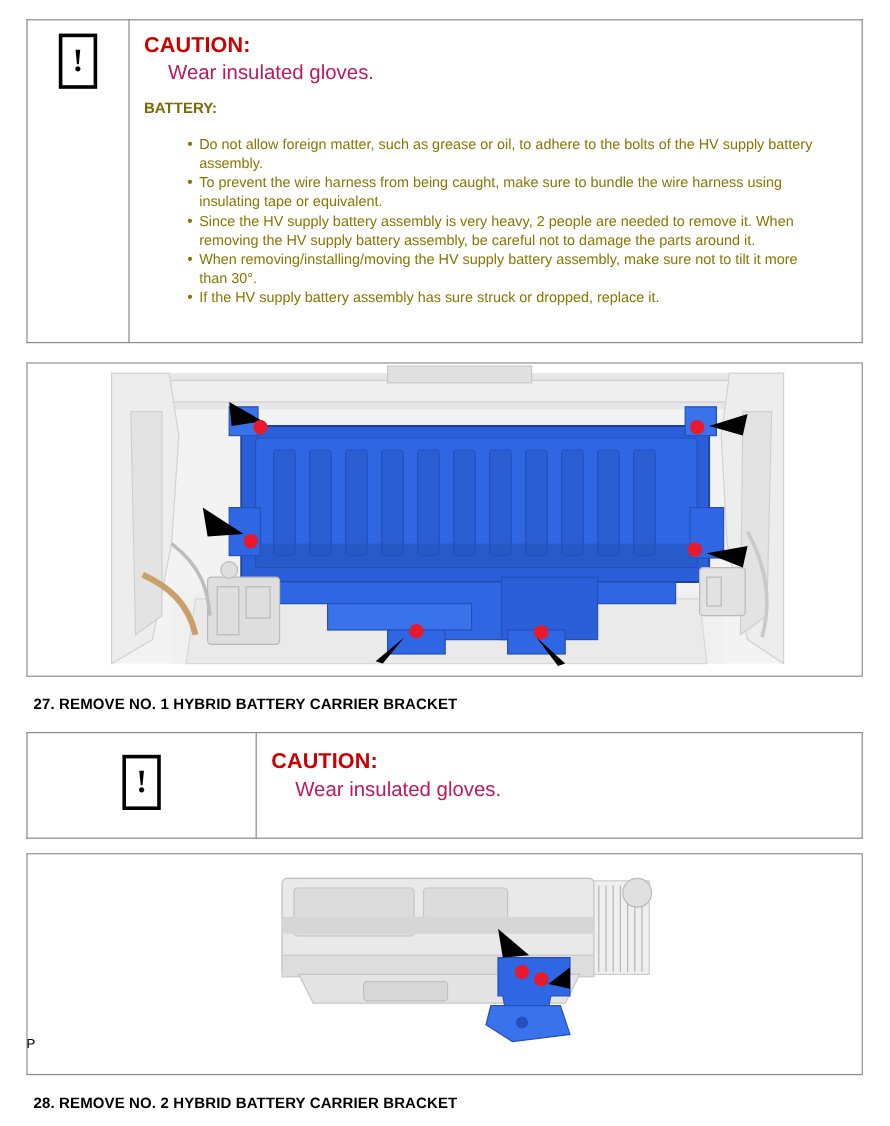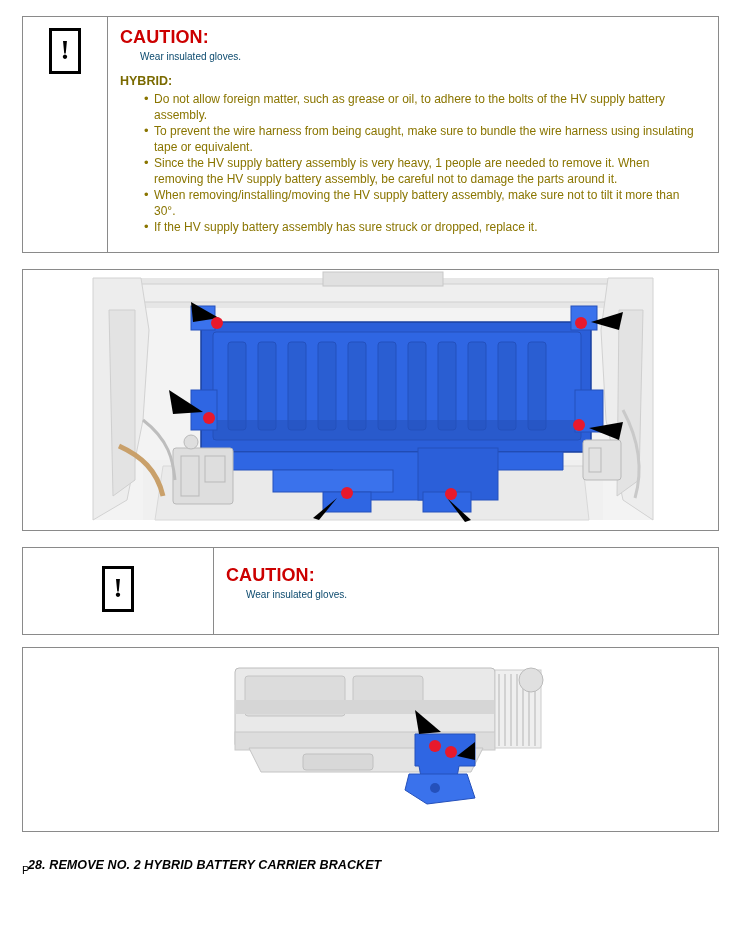--- a/index.html
+++ b/index.html
@@ -64,32 +64,32 @@
     text-align: center;
   }
   .caution-title {
     color: #cc0000;
     font-weight: bold;
     font-size: 18px;
     margin: 0 0 3px 0;
     letter-spacing: .1px;
   }
   .caution-text {
-    color: #0c4a6e;
-    font-size: 10px;
+    color: #be185d;
+    font-size: 17px;
     margin: 0 0 12px 20px;
   }
   .notice-title {
     color: #7a6a00;
     font-weight: bold;
     font-size: 12.5px;
     margin: 0 0 3px 0;
   }
   ul.notice-list {
-    margin: 4px;
+    margin: 16px;
     padding: 0 0 0 20px;
     list-style: none;
     color: #8a7500;
   }
   ul.notice-list li {
     font-size: 12px;
     line-height: 15.5px;
     position: relative;
     padding-left: 10px;
     margin-bottom: 1px;
@@ -158,25 +158,25 @@
 
   <table class="warn-table">
     <tbody>
         <tr>
       <td class="warn-icon-cell">
         <span class="excl-box"></span>
       </td>
       <td class="warn-body-cell">
         <p class="caution-title">CAUTION:</p>
         <p class="caution-text">Wear insulated gloves.</p>
-        <p class="notice-title">HYBRID:</p>
+        <p class="notice-title">BATTERY:</p>
         <ul class="notice-list">
           <li>Do not allow foreign matter, such as grease or oil, to adhere to the bolts of the HV supply battery assembly.</li>
           <li>To prevent the wire harness from being caught, make sure to bundle the wire harness using insulating tape or equivalent.</li>
-          <li>Since the HV supply battery assembly is very heavy, 1 people are needed to remove it. When removing the HV supply battery assembly, be careful not to damage the parts around it.</li>
+          <li>Since the HV supply battery assembly is very heavy, 2 people are needed to remove it. When removing the HV supply battery assembly, be careful not to damage the parts around it.</li>
           <li>When removing/installing/moving the HV supply battery assembly, make sure not to tilt it more than 30°.</li>
           <li>If the HV supply battery assembly has sure struck or dropped, replace it.</li>
         </ul>
       </td>
     </tr>
   </tbody>
     </table>
 
   <div class="figure-box fig1">
     <svg class="illus" viewBox="0 0 695 260" preserveAspectRatio="none">
@@ -255,20 +255,21 @@
       <circle cx="556" cy="155" r="6" fill="#e8192c"></circle>
 
       <polygon points="290,248 314,228 296,250" fill="#000000"></polygon>
       <circle cx="324" cy="223" r="6" fill="#e8192c"></circle>
 
       <polygon points="448,250 424,228 442,252" fill="#000000"></polygon>
       <circle cx="428" cy="224" r="6" fill="#e8192c"></circle>
     </svg>
   </div>
 
+  <div class="step-heading">27. REMOVE NO. 1 HYBRID BATTERY CARRIER BRACKET</div>
 
   <table class="warn-table2">
     <tbody>
         <tr>
       <td class="warn2-icon-cell">
         <span class="excl-box"></span>
       </td>
       <td class="warn2-body-cell">
         <p class="caution-title">CAUTION:</p>
         <p class="caution-text">Wear insulated gloves.</p>
@@ -308,15 +309,15 @@
 
       <polygon points="392,62 418,84 396,86" fill="#000000"></polygon>
       <circle cx="412" cy="98" r="6" fill="#e8192c"></circle>
       <polygon points="452,94 434,108 452,112" fill="#000000"></polygon>
       <circle cx="428" cy="104" r="6" fill="#e8192c"></circle>
     </svg>
   </div>
 
   <div class="page-mark">P</div>
 
-  <div class="step-heading" style="margin-top:26px;font-style:italic;">28. REMOVE NO. 2 HYBRID BATTERY CARRIER BRACKET</div>
+  <div class="step-heading" style="margin-top:16px;">28. REMOVE NO. 2 HYBRID BATTERY CARRIER BRACKET</div>
 
 </div>
 
 </body></html>

